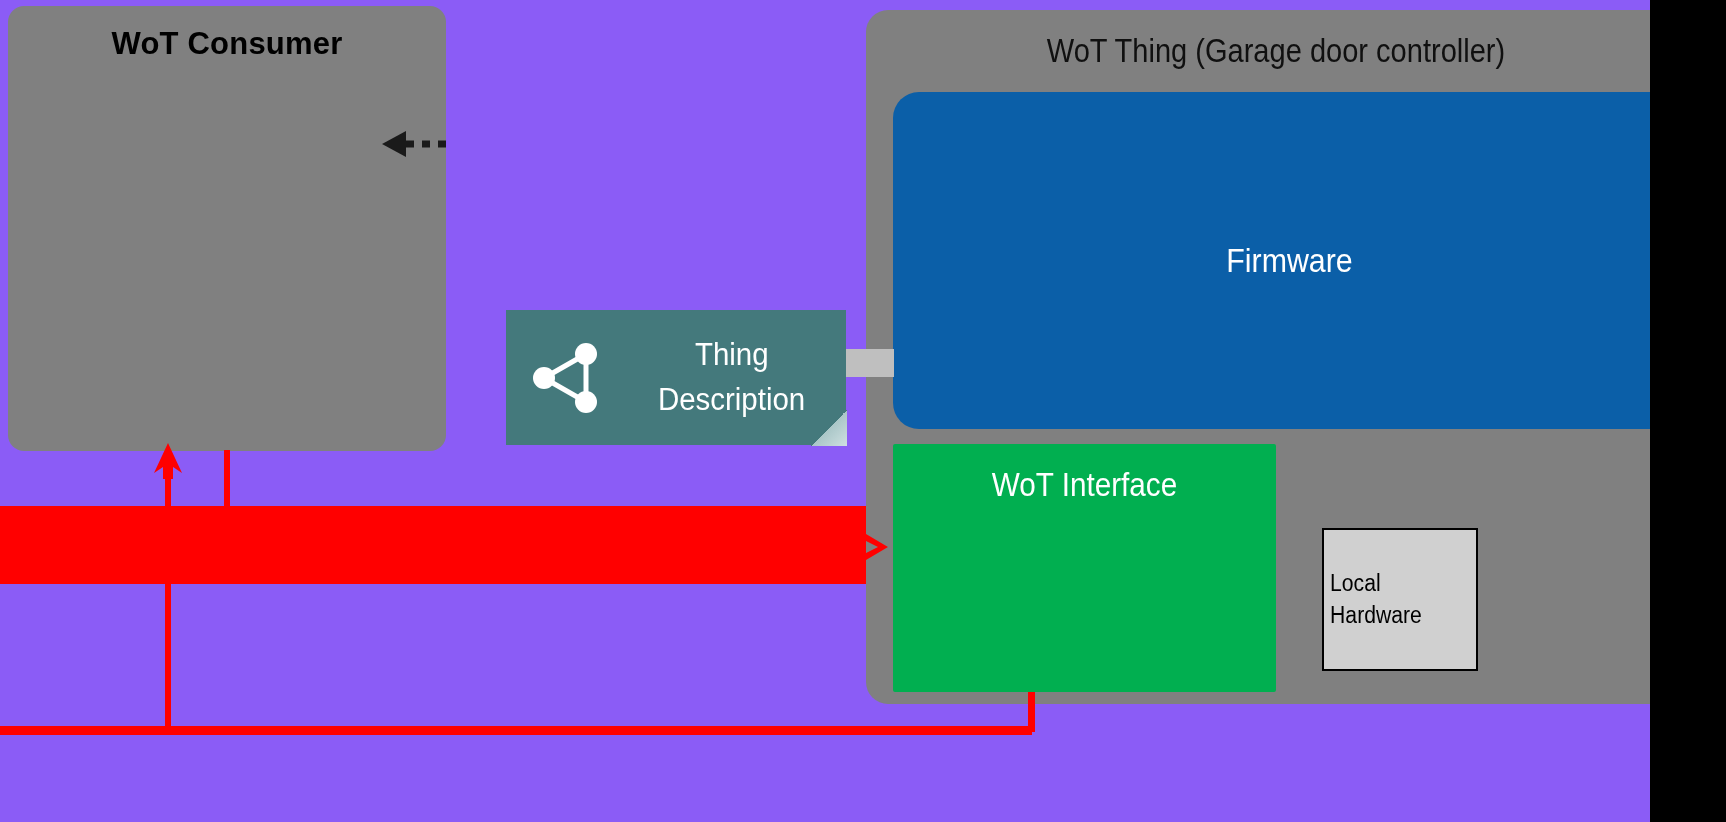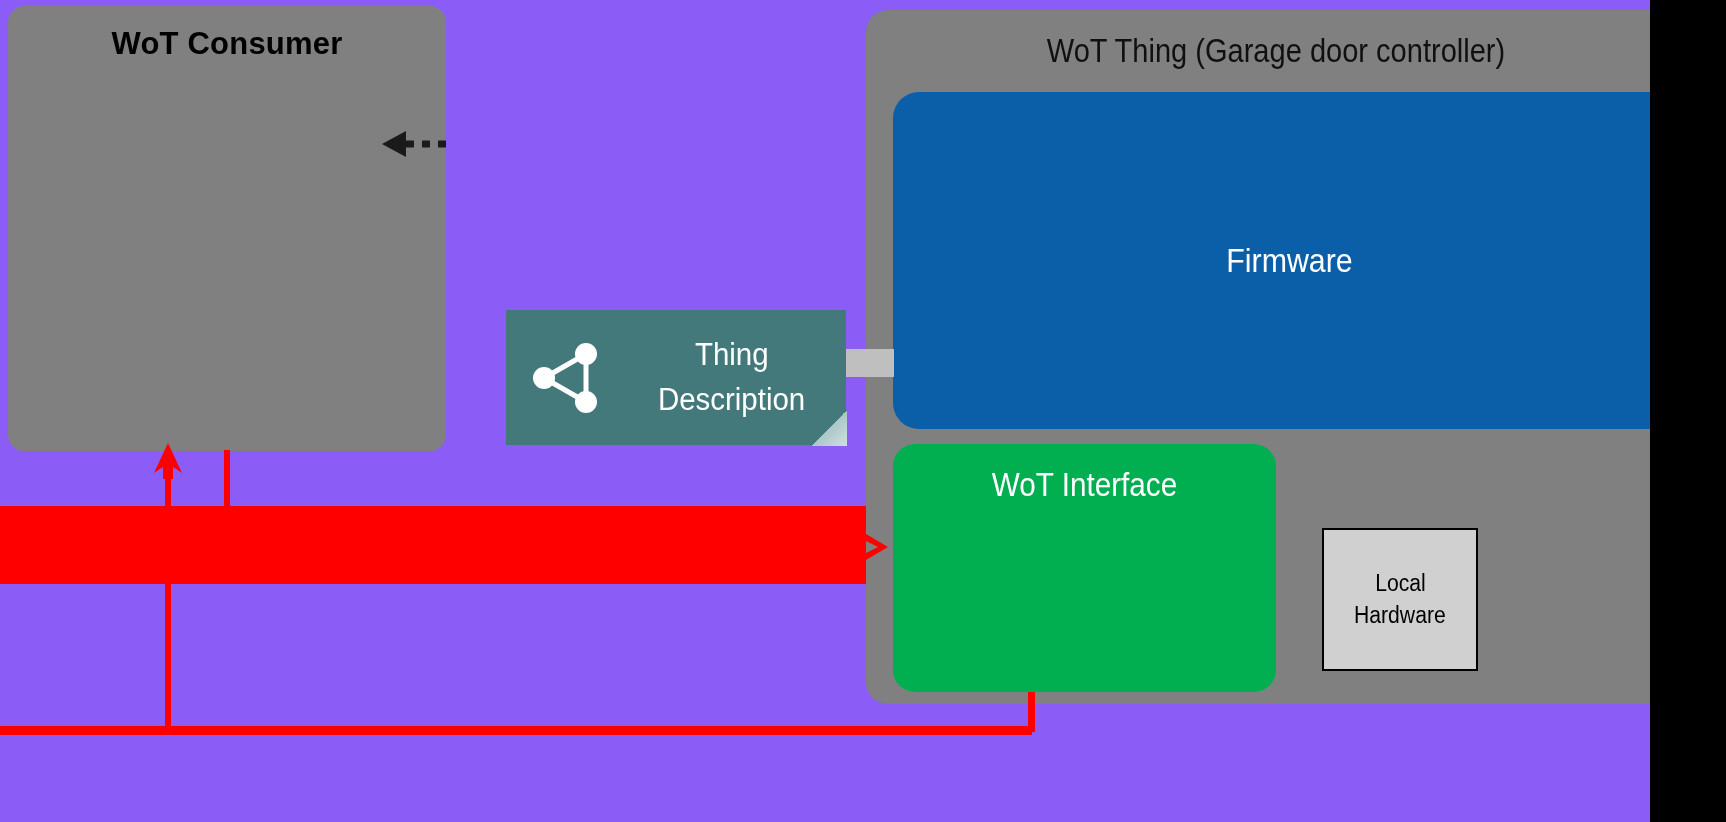--- a/index.html
+++ b/index.html
@@ -101,21 +101,21 @@
   }
 
   
   .wotif-box {
     position: absolute;
     left: 893px;
     top: 444px;
     width: 383px;
     height: 248px;
     background: #01AF50;
-    border-radius: 22px;
+    border-radius: 2px;
   }
   .wotif-label {
     position: absolute;
     left: 0;
     top: 22px;
     width: 100%;
     text-align: center;
     color: #ffffff;
     font-size: 33px;
     font-stretch: condensed;
@@ -147,21 +147,20 @@
     position: absolute;
     left: 1322px;
     top: 528px;
     width: 156px;
     height: 143px;
     background: #D0D0D0;
     border: 2px solid #000000;
     box-sizing: border-box;
     display: flex;
     flex-direction: column;
-    align-items: center;
     justify-content: center;
     color: #000000;
     font-size: 23px;
     line-height: 1.35;
     font-stretch: condensed;
   }
   .hardware-box span { display: block; transform: scaleX(0.92); }
 
   
   .td-card {

